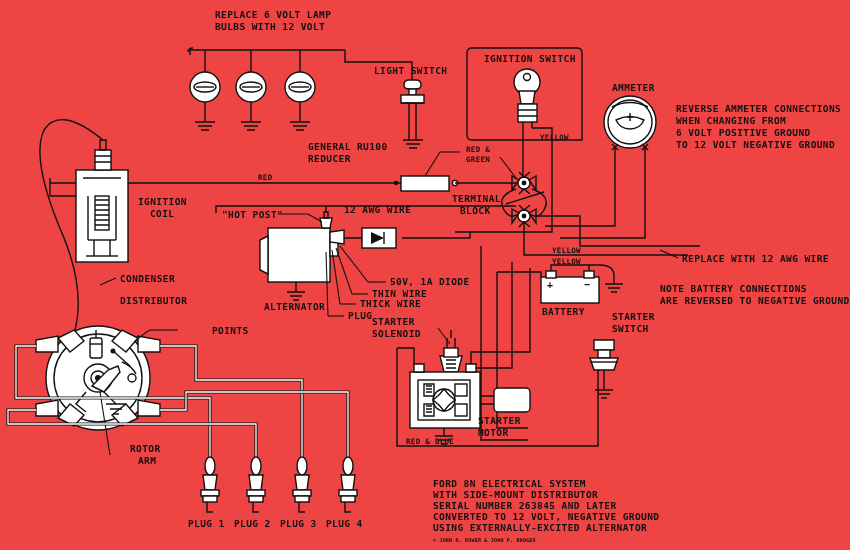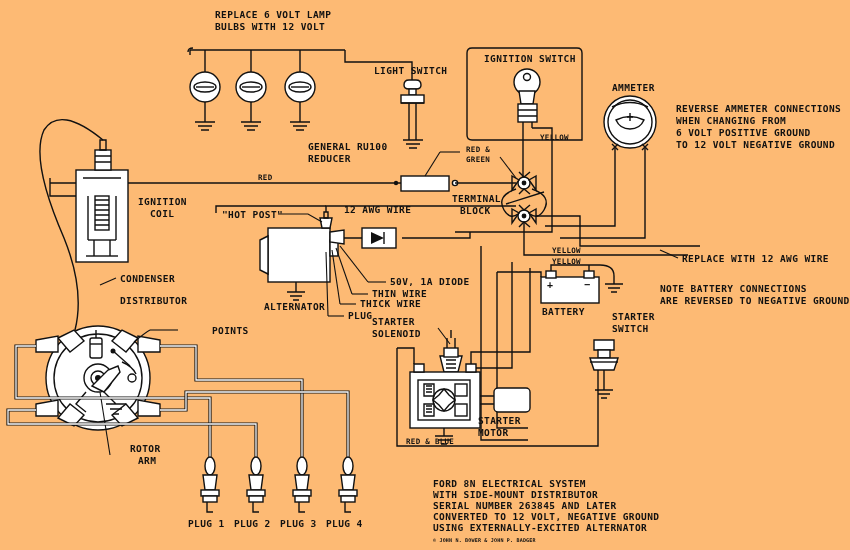--- a/index.html
+++ b/index.html
@@ -8,21 +8,21 @@
     padding: 0;
     background: #ffffff;
   }
   body {
     font-family: "Liberation Sans", sans-serif;
   }
   #canvas {
     position: relative;
     width: 850px;
     height: 550px;
-    background: #fdba74;
+    background: #ef4444;
     overflow: hidden;
   }
   svg#diagram {
     position: absolute;
     left: 0;
     top: 0;
     width: 850px;
     height: 550px;
   }
   .wire {

